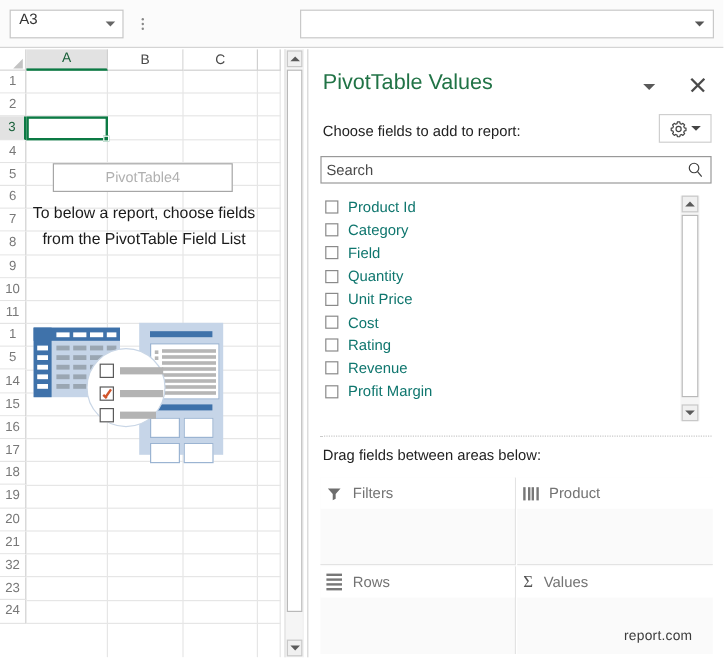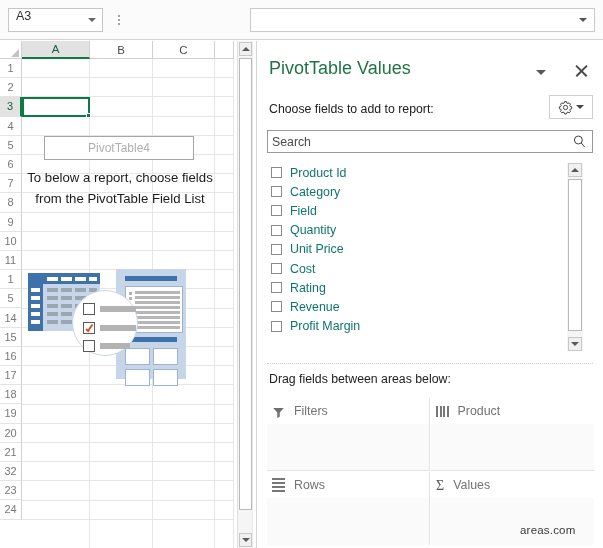--- a/index.html
+++ b/index.html
@@ -606,14 +606,14 @@
 
       <div class="area area-values">
         <div class="ahdr">
           <span class="icon-sigma">Σ</span>
           <span class="alabel">Values</span>
         </div>
       </div>
     </div>
   </div>
 
-  <div id="watermark">areas.com</div>
+  <div id="watermark">report.com</div>
 </div>
 
 </body></html>

